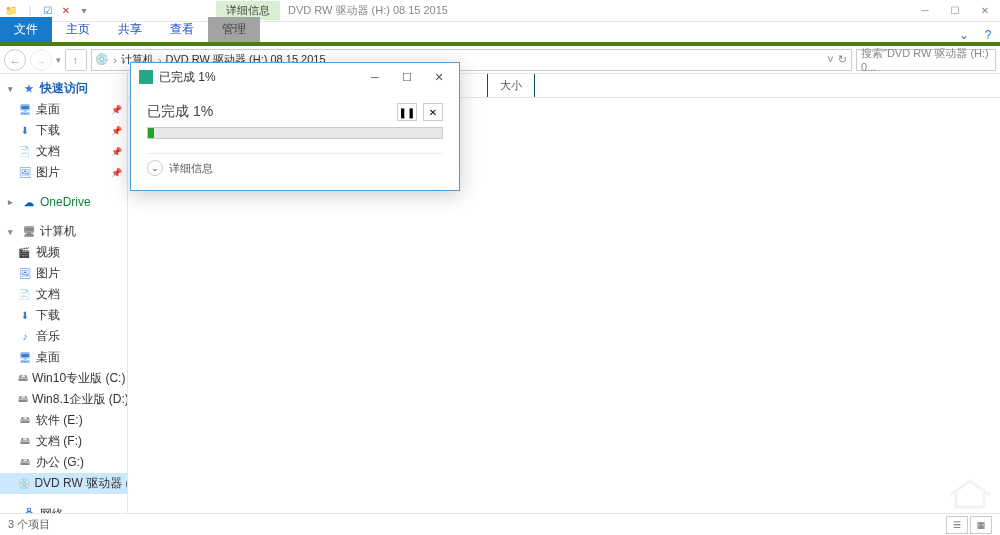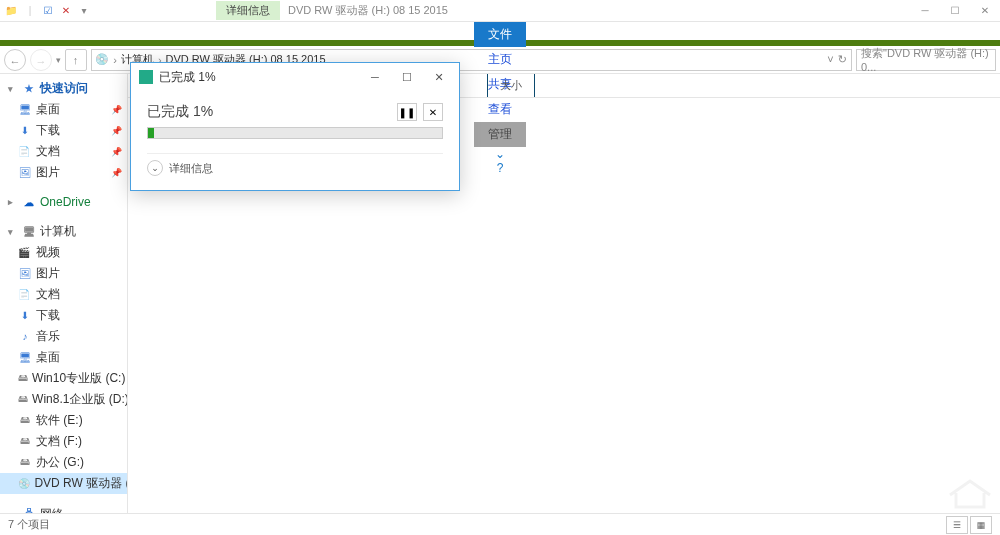--- a/index.html
+++ b/index.html
@@ -8,21 +8,21 @@
 
 .titlebar { height: 22px; background: #fff; display: flex; align-items: center; border-bottom: 1px solid #e5e5e5; }
 .qat { display: flex; align-items: center; gap: 2px; padding: 0 4px; }
 .qat-icon { width: 16px; height: 16px; display: flex; align-items: center; justify-content: center; font-size: 10px; }
 .title-tab { background: #d8f0d0; padding: 2px 10px; font-size: 11px; color: #444; margin-left: 120px; }
 .title-text { color: #888; font-size: 11px; margin-left: 8px; }
 .window-controls { margin-left: auto; display: flex; }
 .win-ctrl { width: 30px; height: 20px; display: flex; align-items: center; justify-content: center; color: #888; font-size: 10px; cursor: pointer; }
 
 
-.ribbon { height: 24px; display: flex; align-items: center; border-bottom: 6px solid #4d7c0f; flex-direction: column; }
+.ribbon { height: 24px; display: flex; align-items: flex-end; border-bottom: 4px solid #4d7c0f; }
 .ribbon-tab { padding: 4px 14px; font-size: 12px; color: #1d4ed8; cursor: pointer; display: flex; align-items: center; }
 .ribbon-tab.file { background: #1979ca; color: #fff; }
 .ribbon-tab.contextual { background: #a3a3a3; color: #444; }
 .ribbon-spacer { flex: 1; }
 .ribbon-help { width: 24px; display: flex; align-items: center; justify-content: center; color: #1979ca; cursor: pointer; }
 
 
 .addr-row { height: 28px; display: flex; align-items: center; padding: 2px 4px; gap: 4px; border-bottom: 1px solid #e5e5e5; }
 .nav-btn { width: 22px; height: 22px; border-radius: 50%; border: 1px solid #ccc; display: flex; align-items: center; justify-content: center; color: #888; font-size: 11px; cursor: pointer; }
 .addr-bar { flex: 1; height: 22px; border: 1px solid #ccc; display: flex; align-items: center; padding: 0 4px; gap: 4px; font-size: 11px; }
@@ -234,21 +234,21 @@
   <div class="content">
     <div class="column-headers">
       <div class="col-h" style="width:360px"></div>
       <div class="col-h">大小</div>
     </div>
     <div class="empty-msg">将文件拖动到此文件夹，以将其添加到光盘。</div>
   </div>
 </div>
 
 <div class="statusbar">
-  <span>7 个项目</span>
+  <span>3 个项目</span>
   <div class="statusbar-right">
     <div class="view-btn">☰</div>
     <div class="view-btn">▦</div>
   </div>
 </div>
 
 <div class="dialog">
   <div class="dlg-title">
     <div class="dlg-title-icon"></div>
     <span>已完成 1%</span>

